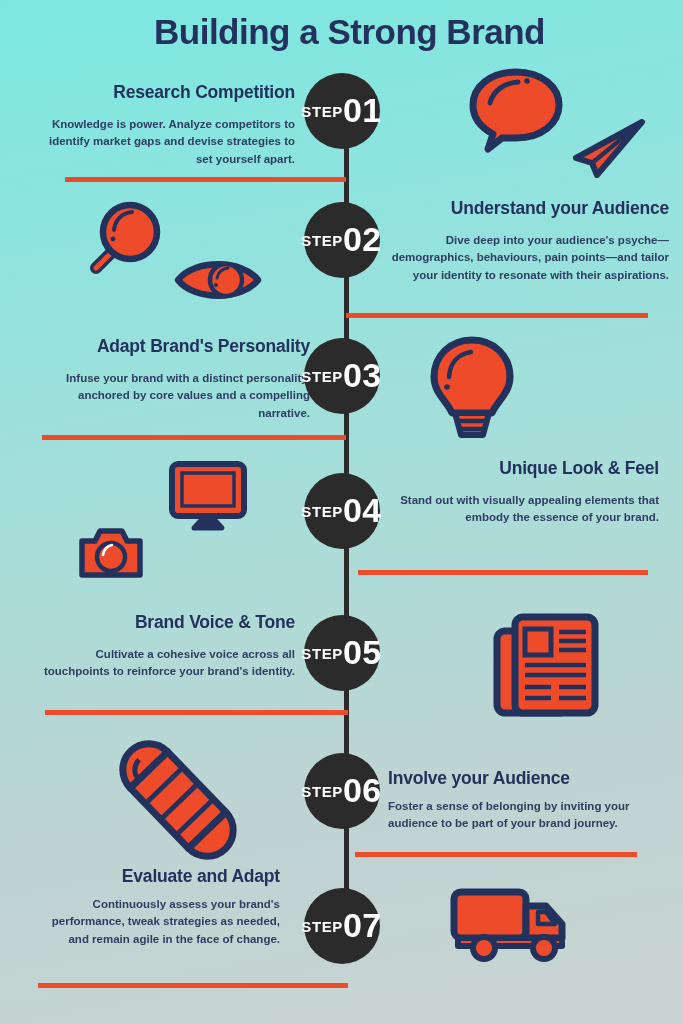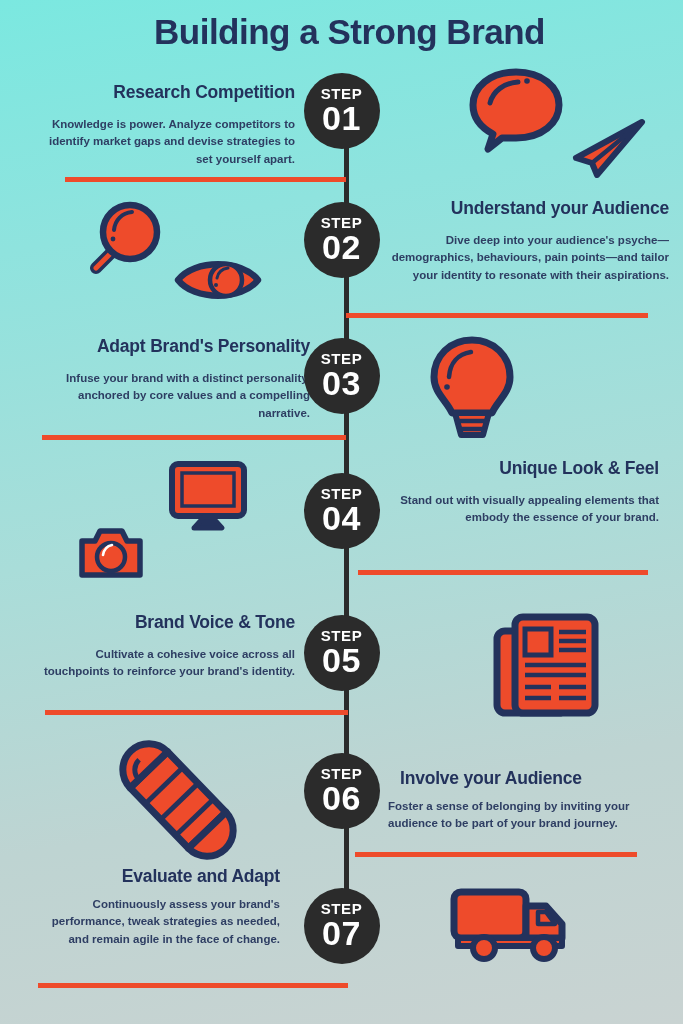--- a/index.html
+++ b/index.html
@@ -25,21 +25,21 @@
   .spine {
     position:absolute; left:344px; top:110px;
     width:5px; height:838px; background:#2B2B2B;
   }
 
   
   .step-badge {
     position:absolute; left:50%; transform:translateX(-50%);
     width:76px; height:76px; border-radius:50%;
     background:#2B2B2B; color:#FFFFFF;
-    display:flex; flex-direction:column; align-items:center; justify-content:center;
+    display:flex; flex-direction:row; align-items:center; justify-content:center;
     z-index:5;
   }
   .step-badge .step-word {
     font-size:15px; font-weight:bold; letter-spacing:0.6px; line-height:1;
   }
   .step-badge .step-num {
     font-size:34px; font-weight:bold; line-height:1.05; letter-spacing:0.5px;
   }
 
   
@@ -124,21 +124,21 @@
   <h2>Unique Look &amp; Feel</h2>
   <p>Stand out with visually appealing elements that embody the essence of your brand.</p>
 </div>
 
 <div class="block left" style="left:30px; top:612px; width:265px;">
   <h2>Brand Voice &amp; Tone</h2>
   <p>Cultivate a cohesive voice across all touchpoints to reinforce your brand's identity.</p>
 </div>
 
 <div class="block right" style="right:45px; top:768px; width:250px; text-align:left;">
-  <h2 style="margin-bottom:9px;margin-left:12px;">Involve your Audience</h2>
+  <h2 style="margin-bottom:9px;">Involve your Audience</h2>
   <p>Foster a sense of belonging by inviting your audience to be part of your brand journey.</p>
 </div>
 
 <div class="block left" style="left:30px; top:866px; width:250px;">
   <h2 style="margin-bottom:9px;">Evaluate and Adapt</h2>
   <p>Continuously assess your brand's performance, tweak strategies as needed, and remain agile in the face of change.</p>
 </div>
 
 <div class="icon" style="left:468px; top:67px;">
   <svg width="96" height="84" viewBox="0 0 96 84">

